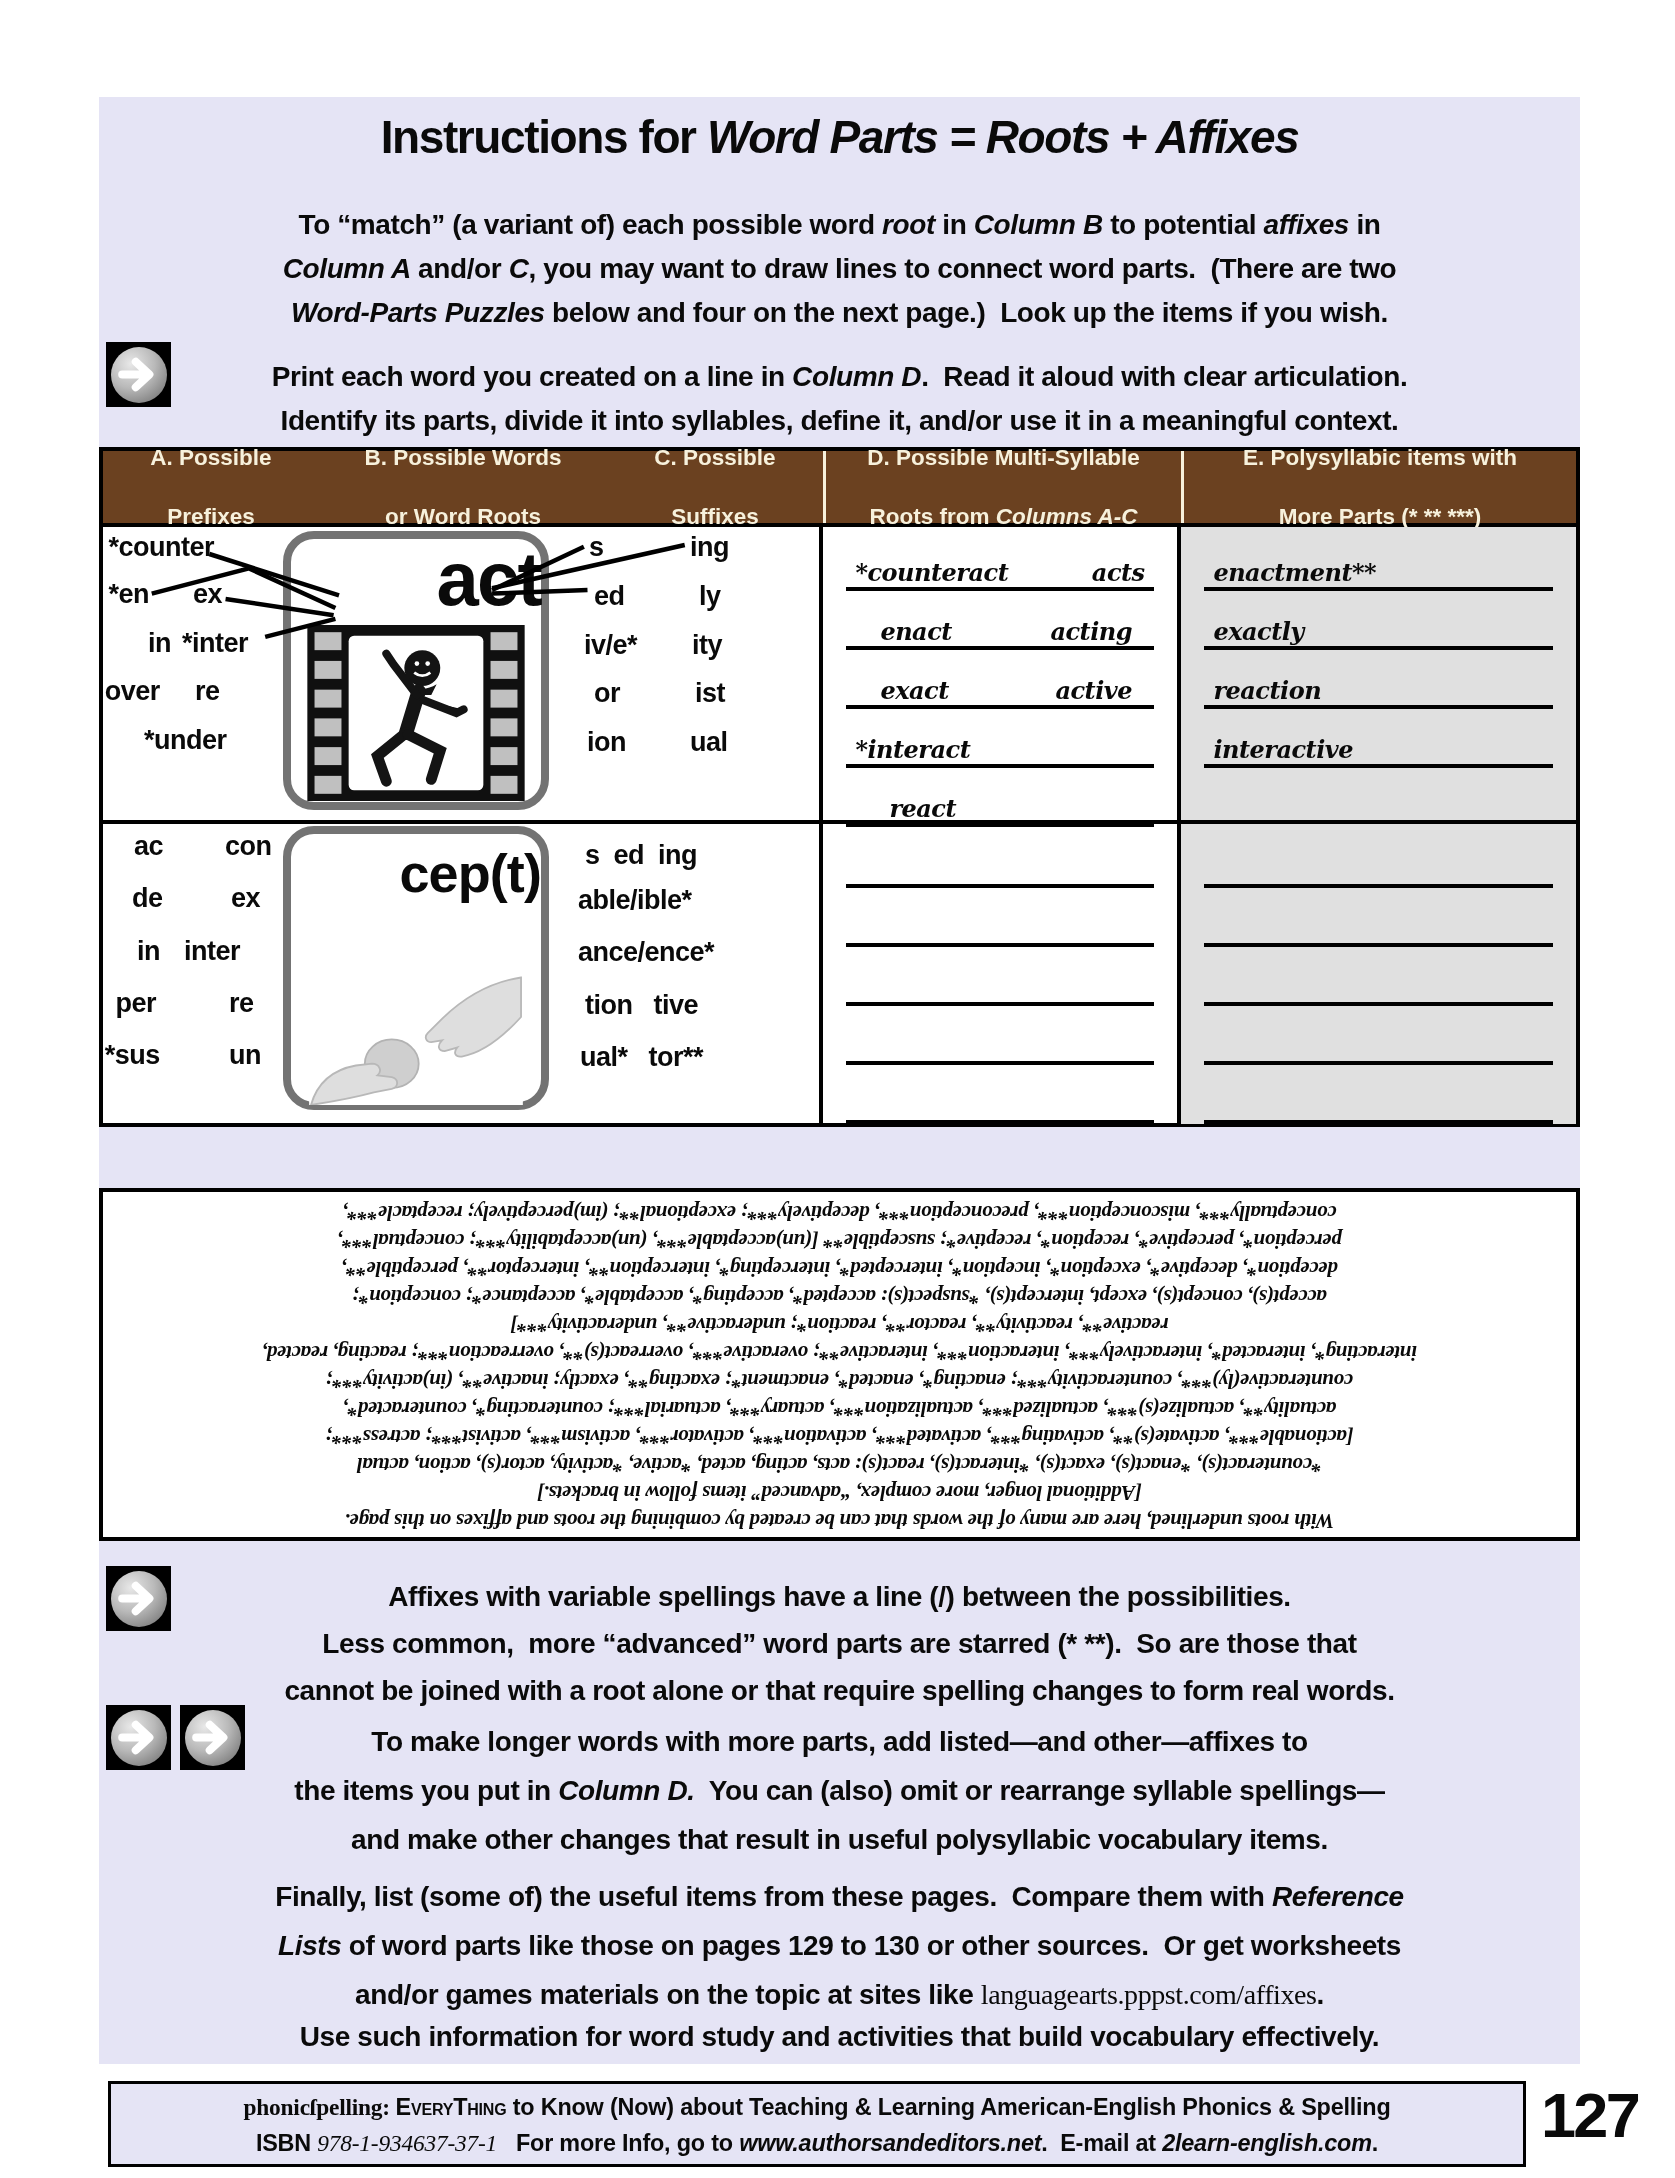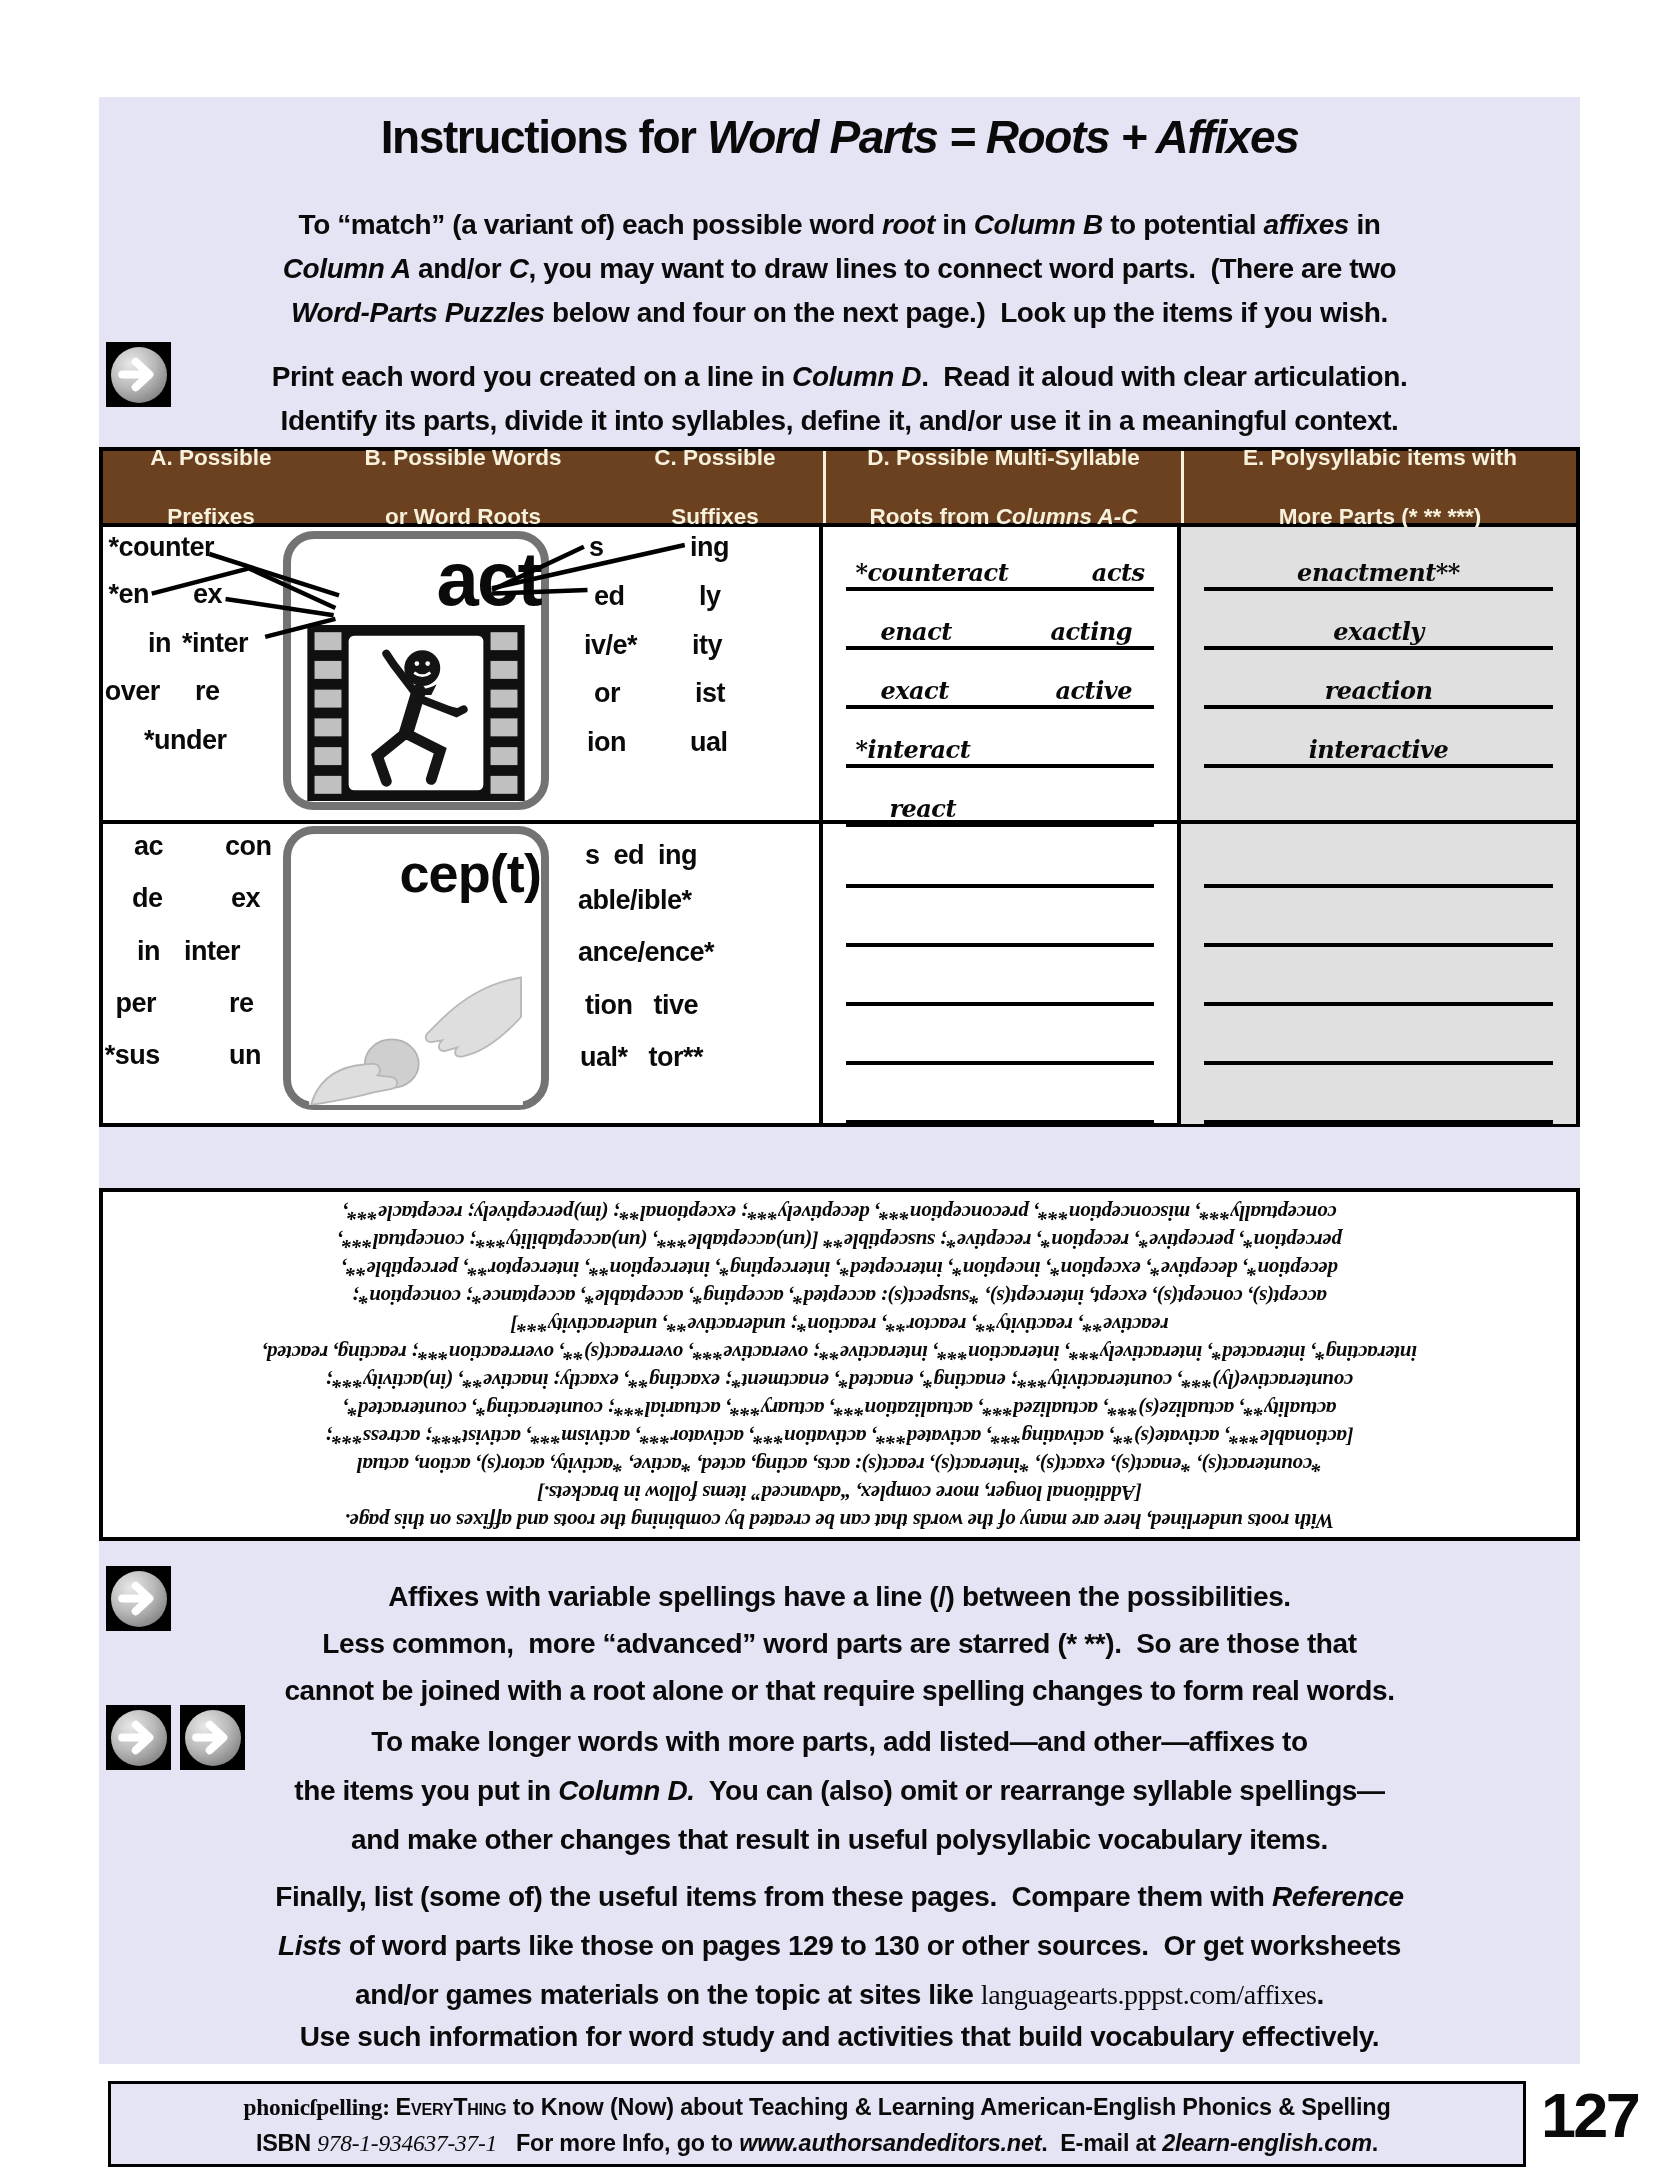--- a/index.html
+++ b/index.html
@@ -30,21 +30,21 @@
   .colD{width:358px;border-right:4.5px solid #000;padding-top:5.4px;box-sizing:border-box;}
   .colE{flex:1;background:#E0E0E0;padding-top:5.4px;}
   .pw{position:absolute;font-size:27px;font-weight:bold;white-space:pre;letter-spacing:-0.5px;z-index:4;}
   .rootbox{position:absolute;border:8px solid #737373;border-radius:31px;background:#fff;box-sizing:border-box;z-index:1;text-align:right;}
   .rootword{font-size:76px;font-weight:bold;letter-spacing:-1.8px;line-height:1.05;}
   .rootword2{font-size:54px;font-weight:bold;letter-spacing:-0.9px;line-height:1.2;margin-top:7.2px;}
   .media{position:absolute;z-index:2;}
   .conn{position:absolute;left:0;top:0;z-index:3;}
   .slot,.slotE{height:55px;margin:0 23.4px;border-bottom:4.5px solid #000;display:flex;align-items:flex-end;justify-content:space-between;
     padding:0 9px;font-family:"DejaVu Serif",serif;font-style:italic;font-weight:bold;font-size:24px;letter-spacing:-0.5px;}
-  .slotE{justify-content:center;}
+  .slotE{justify-content:flex-start;}
   
   .ak-box{position:absolute;left:0;top:1091px;width:1481px;height:353px;background:#fff;border:4.5px solid #000;box-sizing:border-box;overflow:hidden;}
   .ak-rot{transform:rotate(180deg);padding:7.2px 12.6px;}
   .ak-line{font-family:"Liberation Serif",serif;font-weight:bold;font-style:italic;font-size:21px;line-height:28px;text-align:center;letter-spacing:-0.3px;white-space:pre-wrap;}
   
   .footer-box{position:absolute;left:108px;top:2081px;width:1418px;height:86px;background:#E5E4F5;border:3.6px solid #000;box-sizing:border-box;text-align:center;}
   .f-line{font-size:23.4px;font-weight:bold;line-height:36px;white-space:pre-wrap;letter-spacing:-0.2px;}
   .f-line .serif{font-family:"Liberation Serif",serif;}
   .f-line .isbn{font-family:"Liberation Serif",serif;font-style:italic;font-weight:normal;}
   .f-line .urlc{font-style:italic;}

